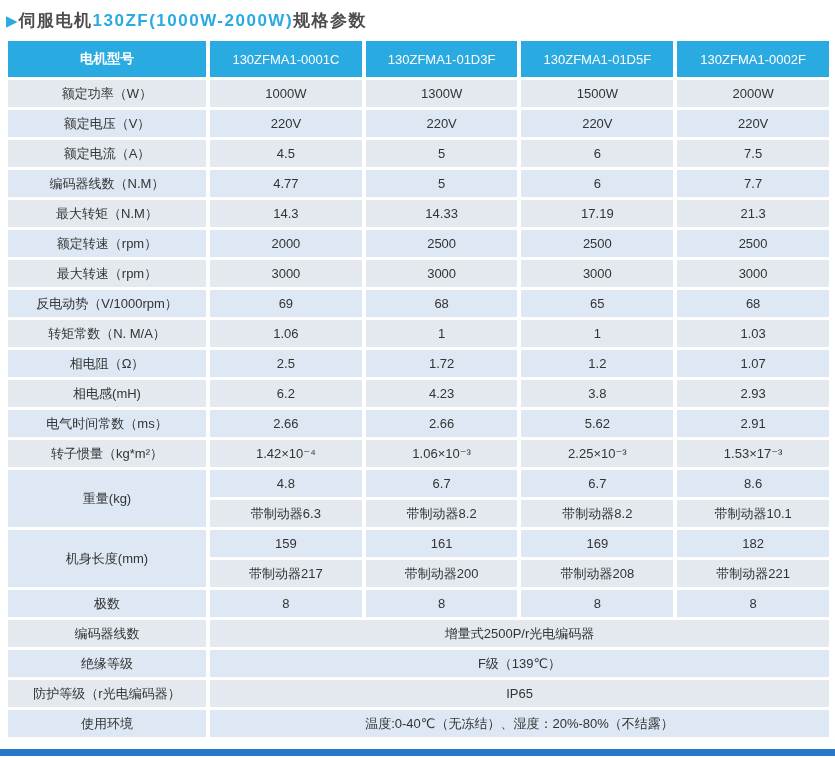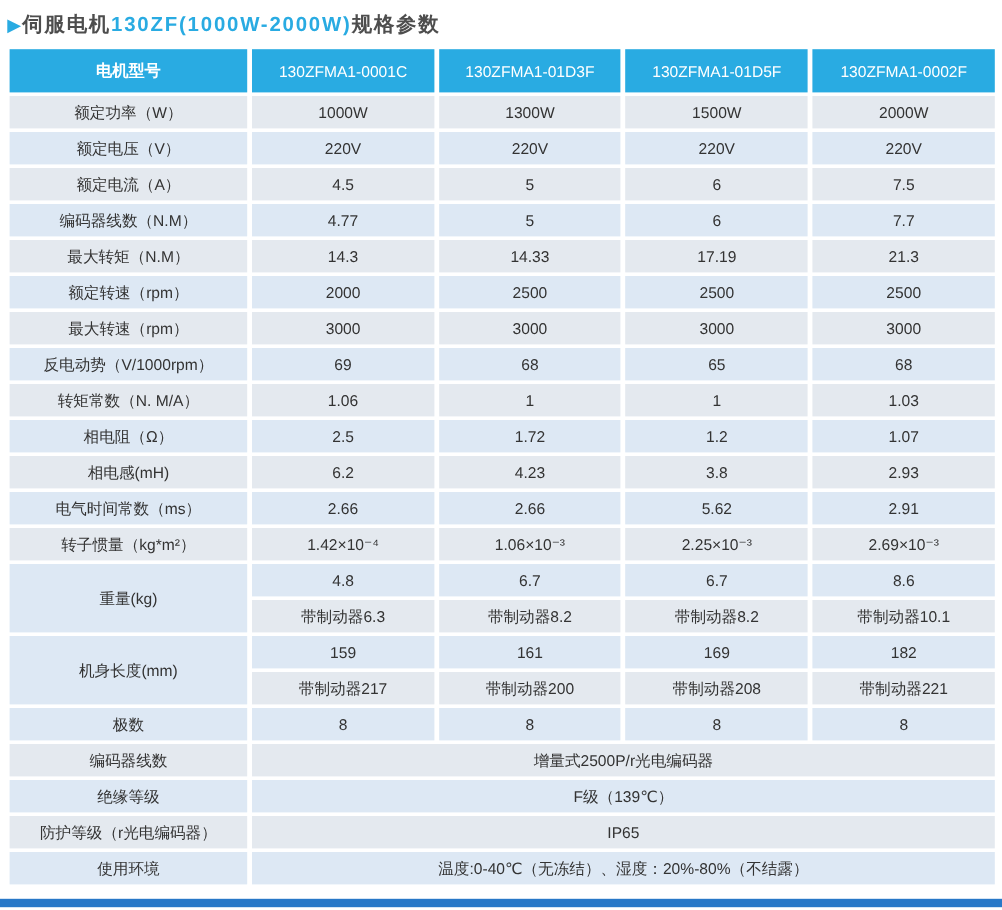--- a/index.html
+++ b/index.html
@@ -180,21 +180,21 @@
           <td>2.66</td>
           <td>2.66</td>
           <td>5.62</td>
           <td>2.91</td>
         </tr>
         <tr>
           <td class="rl">转子惯量（kg*m²）</td>
           <td>1.42×10⁻⁴</td>
           <td>1.06×10⁻³</td>
           <td>2.25×10⁻³</td>
-          <td>2.69×10⁻³</td>
+          <td>1.53×17⁻³</td>
         </tr>
         <tr>
           <td class="rl" rowspan="2">重量(kg)</td>
           <td>4.8</td>
           <td>6.7</td>
           <td>6.7</td>
           <td>8.6</td>
         </tr>
         <tr>
           <td>带制动器6.3</td>

